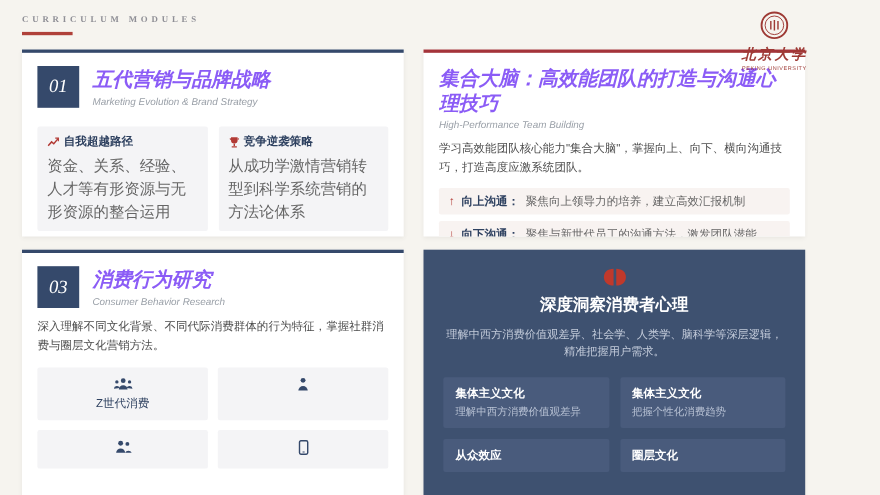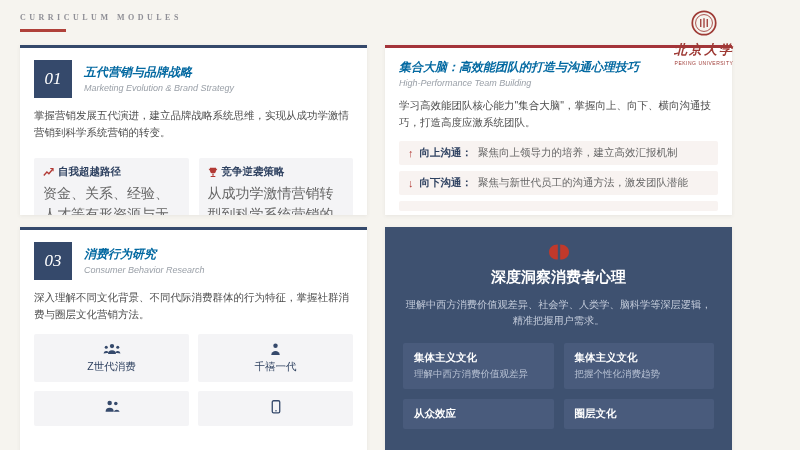--- a/index.html
+++ b/index.html
@@ -20,21 +20,21 @@
   .grid { margin-top:13px; display:grid; grid-template-columns:1fr 1fr; column-gap:18px; row-gap:12px; }
   .card { background:#fff; border-top:3px solid #35496b; box-shadow:0 1px 4px rgba(60,60,60,.08); padding:12px 14px; overflow:hidden; }
   .card.accent-red { border-top-color:#a4343a; }
   .row1 { height:170px; }
   .row2 { height:225px; }
   .card.dark { background:#3e5170; border-top:none; height:228px; padding:16px 18px; }
 
   .card-head { display:flex; gap:12px; align-items:center;font-style:italic; }
   .badge { flex:0 0 38px; width:38px; height:38px; background:#35496b; color:#fff; display:flex; align-items:center; justify-content:center; font-family:"Liberation Serif", serif; font-size:17px; }
   .badge.red { background:#9e3039; }
-  .card-title { font-size:12px; font-weight:bold; color:#0369a1; line-height:1.25; }
+  .card-title { font-size:18px; font-weight:bold; color:#8b5cf6; line-height:1.25; }
   .card-sub { font-size:9px; color:#9aa0a8; margin-top:3px; }
   .card-body { font-size:10.5px; color:#4d4d4d; line-height:1.62; margin-top:9px; }
 
   
   .features { display:grid; grid-template-columns:1fr 1fr; gap:10px; margin-top:17px; }
   .feature { background:#f4f4f6; border-radius:2px; padding:7px 9px; }
   .feature-title { display:flex; align-items:center; gap:4px; font-size:10.5px; font-weight:bold; color:#2e4160; }
   .feature-title .ic { color:#b23a35; display:inline-flex; }
   .feature-desc { font-size:14px; color:#666; line-height:1.5; margin-top:4px; }
 
@@ -88,21 +88,20 @@
   <div class="grid">
 
     <div class="card row1">
       <div class="card-head">
         <div class="badge">01</div>
         <div>
           <div class="card-title">五代营销与品牌战略</div>
           <div class="card-sub">Marketing Evolution &amp; Brand Strategy</div>
         </div>
       </div>
-      <div class="card-body">掌握营销发展五代演进，建立品牌战略系统思维，实现从成功学激情营销到科学系统营销的转变。</div>
       <div class="features">
         <div class="feature">
           <div class="feature-title">
             <span class="ic">
               <svg width="11" height="10" viewBox="0 0 14 12">
                   <path d="M1 10.5 L5 6 L7.5 8.2 L12.5 2.2" stroke="currentColor" stroke-width="1.7" fill="none"></path>
                   <path d="M9.2 1.6 h3.6 v3.6" stroke="currentColor" stroke-width="1.4" fill="none"></path>
                 </svg>
             </span>
             <span>自我超越路径</span>
@@ -174,21 +173,20 @@
           </span>
           <div class="tile3-label">Z世代消费</div>
         </div>
         <div class="tile3">
           <span>
             <svg width="13" height="13" viewBox="0 0 12 14" style="margin:0 auto">
                 <circle cx="6" cy="3" r="2.4" fill="#35496b"></circle>
                 <path d="M1.4 13 a4.6 4.4 0 0 1 9.2 0 z" fill="#35496b"></path>
               </svg>
           </span>
-          <div class="tile3-label">千禧一代</div>
         </div>
         <div class="tile3">
           <span>
             <svg width="16" height="13" viewBox="0 0 17 14" style="margin:0 auto">
                 <circle cx="6" cy="3.2" r="2.4" fill="#35496b"></circle>
                 <path d="M1.6 12.6 a4.4 4.2 0 0 1 8.8 0 z" fill="#35496b"></path>
                 <circle cx="12.6" cy="3.8" r="1.9" fill="#35496b"></circle>
                 <path d="M10.4 12.6 a3.4 3.2 0 0 1 6.4 0 z" fill="#35496b"></path>
               </svg>
           </span>

